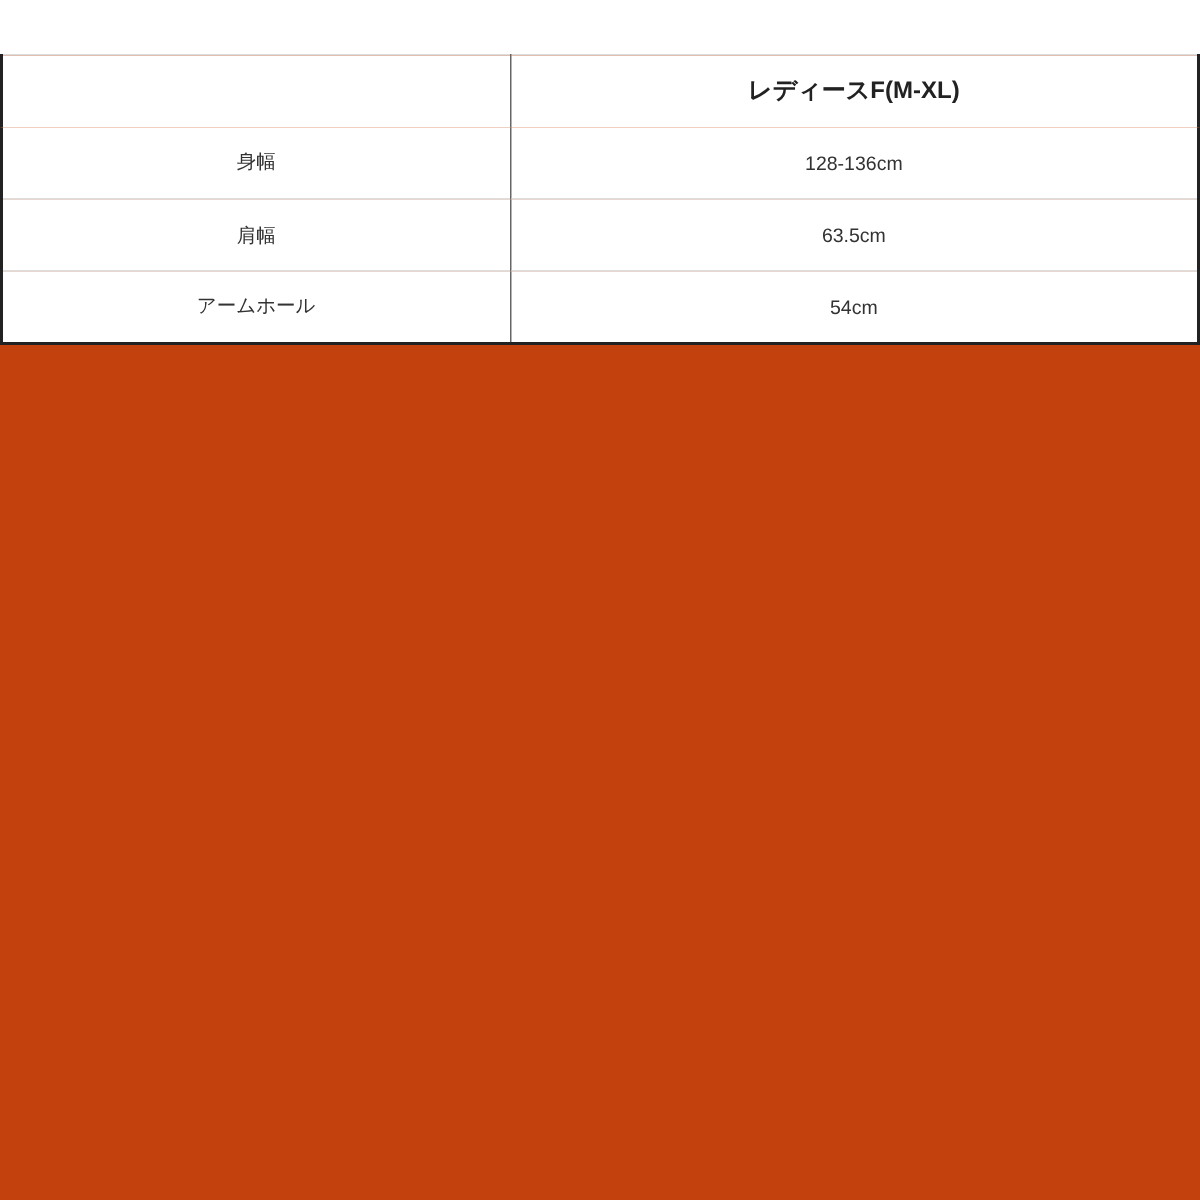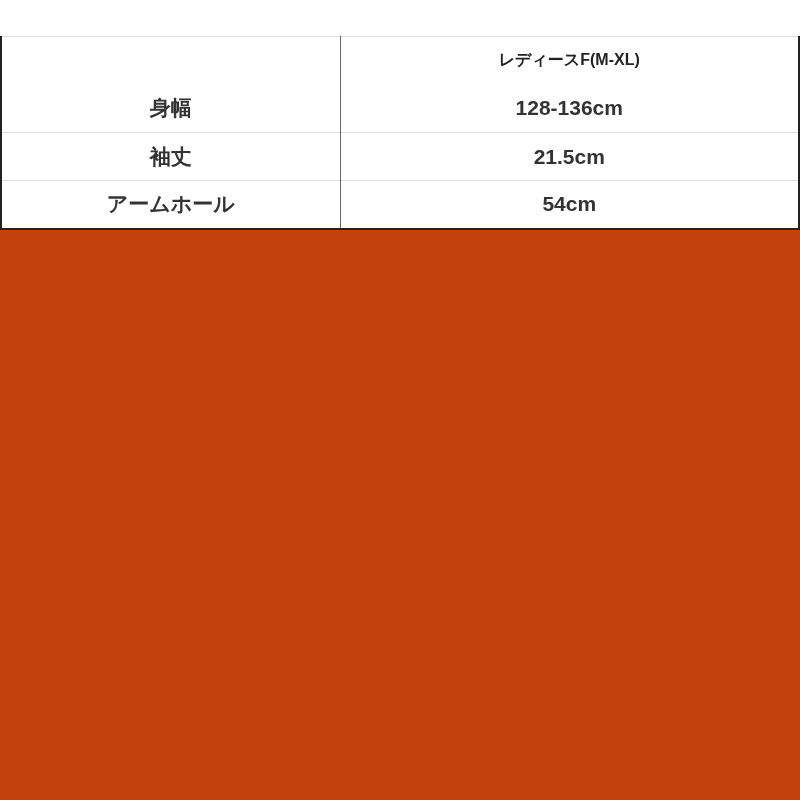--- a/index.html
+++ b/index.html
@@ -28,22 +28,22 @@
     border-right: 2px solid #222222;
     border-bottom: 2px solid #222222;
     border-top: 1px solid #dddddd;
   }
   table.size-table th,
   table.size-table td {
     height: 48px;
     padding: 0;
     text-align: center;
     vertical-align: middle;
-    font-size: 21px;
-    font-weight: bold;
+    font-size: 13px;
+    font-weight: normal;
     color: #333333;
     background: #ffffff;
   }
   table.size-table tr + tr th,
   table.size-table tr + tr td {
     border-top: 1px solid #dddddd;
   }
   table.size-table .col-label {
     width: 339px;
     border-right: 1px solid #666666;
@@ -64,22 +64,22 @@
         <th class="col-label"></th>
         <th class="col-value">レディースF(M-XL)</th>
       </tr>
     </thead>
     <tbody>
       <tr>
         <td class="col-label">身幅</td>
         <td class="col-value">128-136cm</td>
       </tr>
       <tr>
-        <td class="col-label">袖丈</td>
-        <td class="col-value">21.5cm</td>
+        <td class="col-label">肩幅</td>
+        <td class="col-value">63.5cm</td>
       </tr>
       <tr>
         <td class="col-label">アームホール</td>
         <td class="col-value">54cm</td>
       </tr>
     </tbody>
   </table>
 </div>
 
 </body></html>

